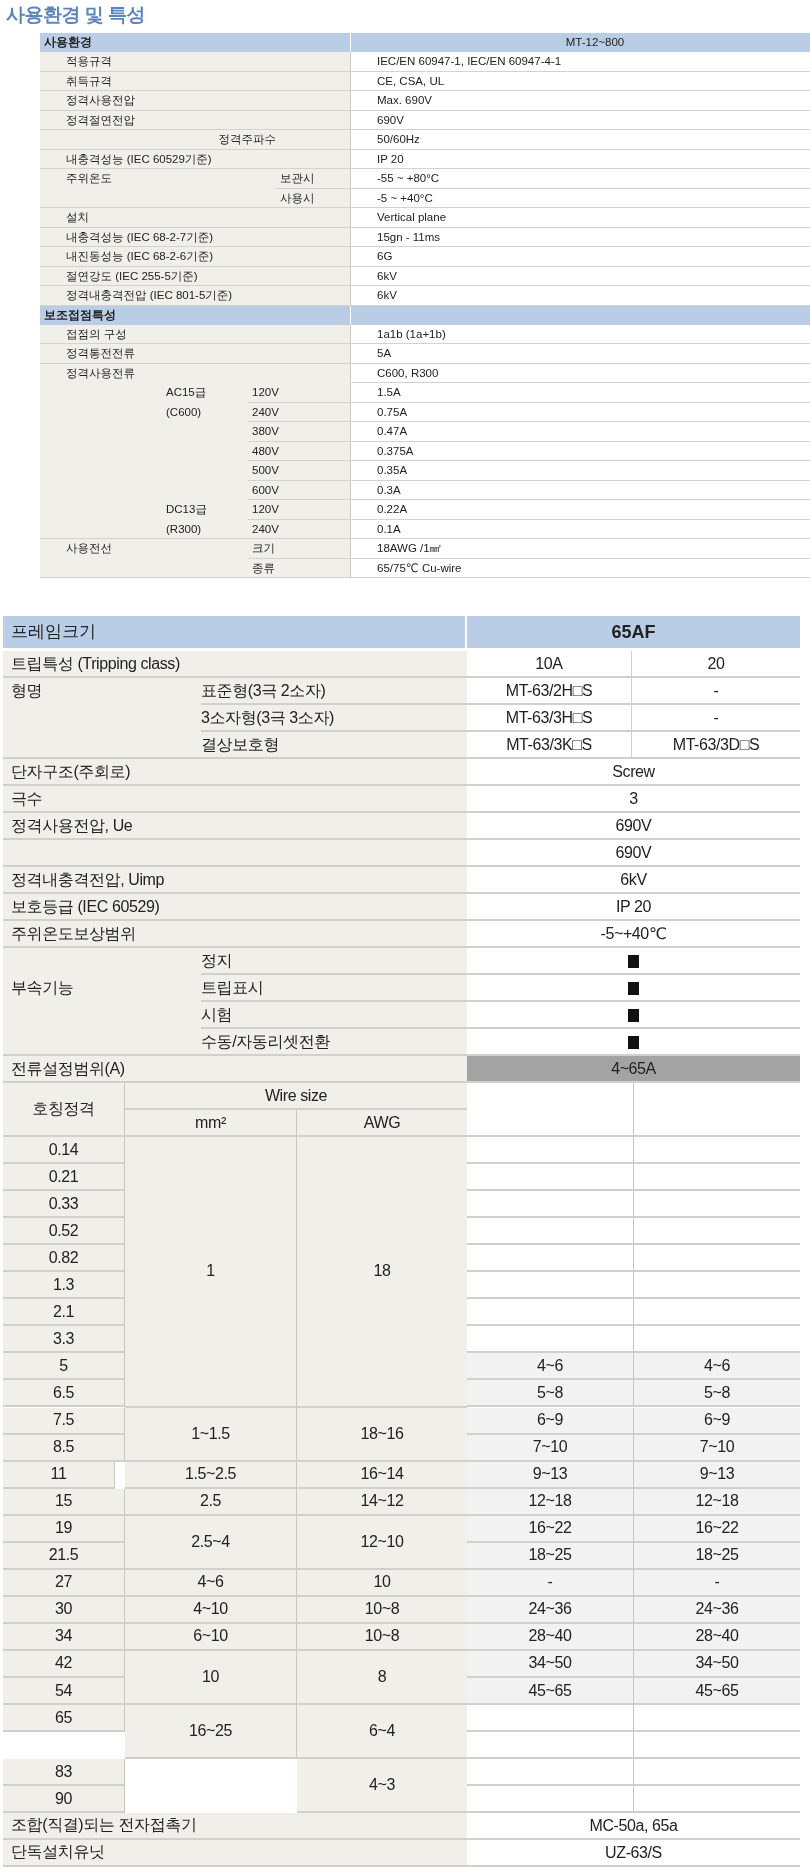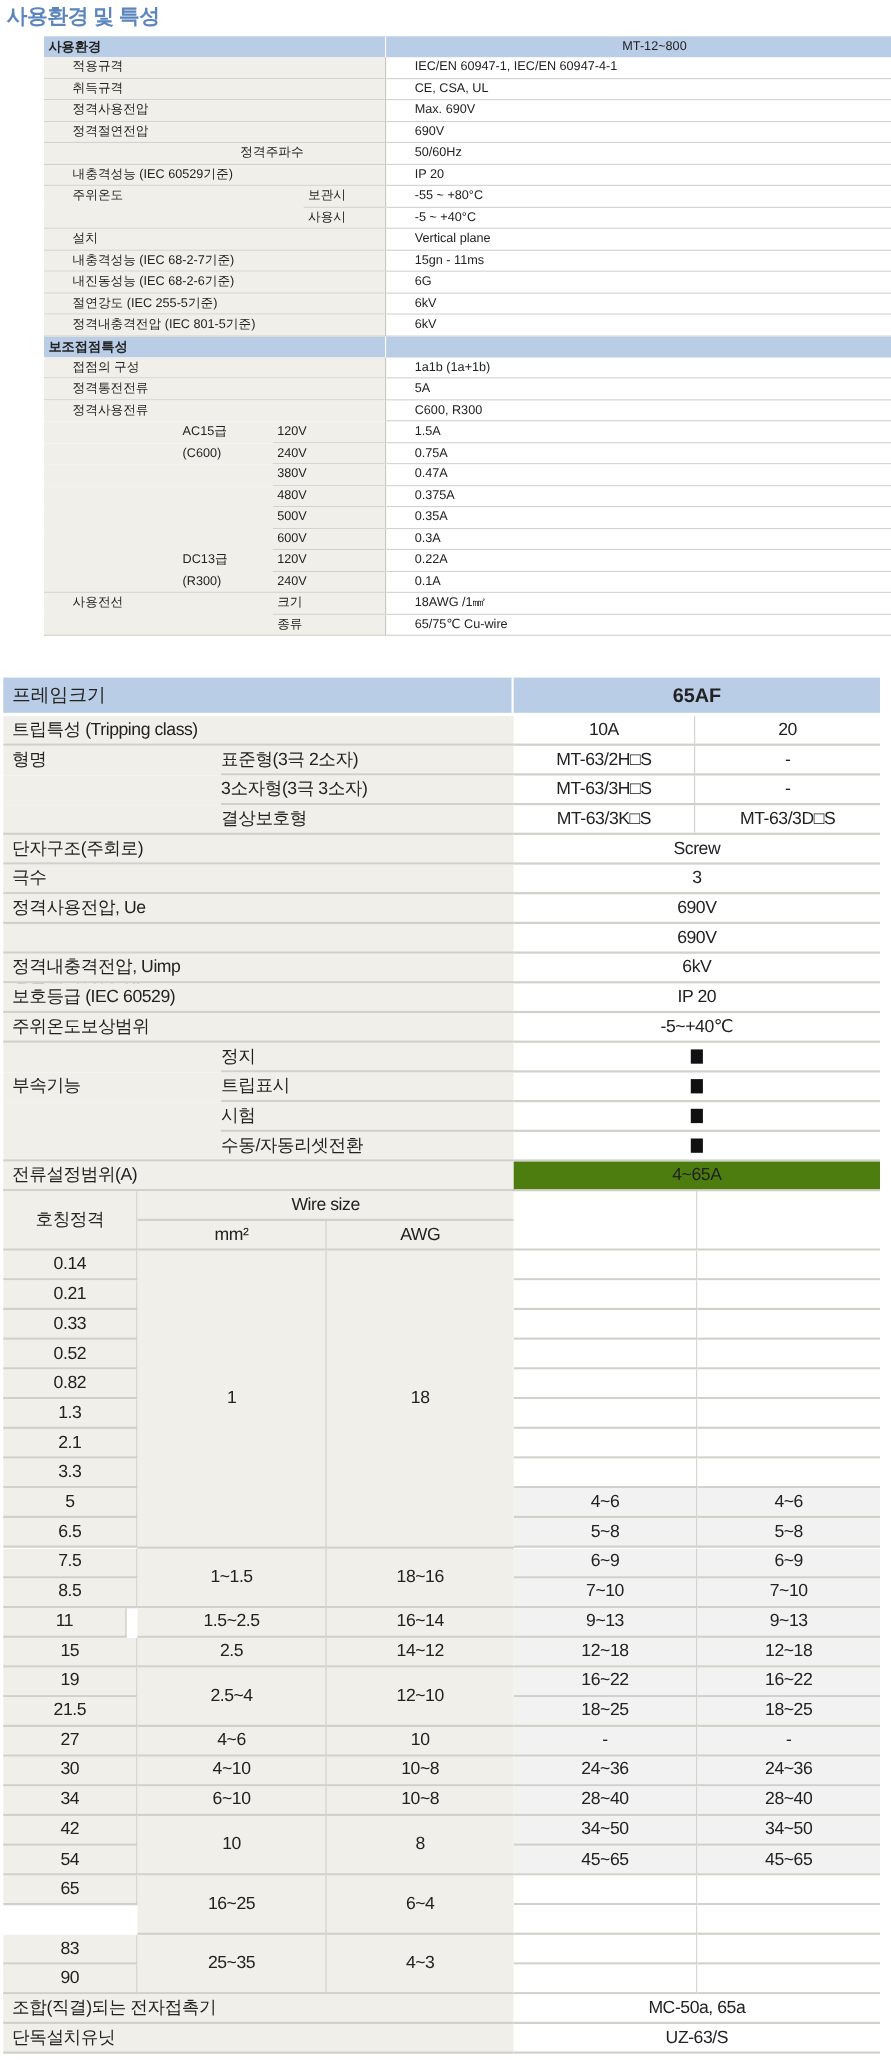--- a/index.html
+++ b/index.html
@@ -26,21 +26,21 @@
   .t2 .row{height:27px;display:flex;font-size:16px;line-height:26px;letter-spacing:-0.4px;}
   .t2 .row .l{width:464px;background:#f1efea;display:flex;border-bottom:2px solid #d2d0cb;box-sizing:border-box;}
   .t2 .row .l .a{width:190px;padding-left:8px;white-space:nowrap;}
   .t2 .row .l .b{flex:1;white-space:nowrap;}
   .t2 .row .r{flex:1;display:flex;border-bottom:2px solid #d2d0cb;box-sizing:border-box;}
   .t2 .row .r .c1{width:164px;text-align:center;border-right:1px solid #d2d0cb;}
   .t2 .row .r .c2{flex:1;text-align:center;}
   .t2 .row .r .full{flex:1;text-align:center;}
   .t2 .row.nob .l{border-bottom-color:transparent;}
   .t2 .row.nob .l .b.bd{border-bottom:2px solid #d2d0cb;margin-bottom:-2px;}
-  .t2 .row .r.blue{background:#4d7c0f;}
+  .t2 .row .r.blue{background:#a3a3a3;}
   .sq{display:inline-block;width:11px;height:13px;background:#111;vertical-align:middle;}
   
   .wt{position:absolute;left:3px;top:1102px;width:797px;}
   .wgrid{position:relative;}
   .cell{position:absolute;box-sizing:border-box;font-size:16px;text-align:center;letter-spacing:-0.4px;display:flex;align-items:center;justify-content:center;}
   .bg{background:#f1efea;}
   .gr{background:#f2f2f2;}
   .wh{background:#fff;}
   .bb{border-bottom:2px solid #d2d0cb;}
   .br{border-right:1px solid #c9c7c2;}
@@ -509,20 +509,19 @@
       <div class="cell bg bb br" style="left: 122px; top: 486.8px; width: 172px; height: 27.05px;">4~6</div>
       <div class="cell bg bb" style="left: 294px; top: 486.8px; width: 170px; height: 27.05px;">10</div>
       <div class="cell bg bb br" style="left: 122px; top: 513.85px; width: 172px; height: 27.05px;">4~10</div>
       <div class="cell bg bb" style="left: 294px; top: 513.85px; width: 170px; height: 27.05px;">10~8</div>
       <div class="cell bg bb br" style="left: 122px; top: 540.9px; width: 172px; height: 27.05px;">6~10</div>
       <div class="cell bg bb" style="left: 294px; top: 540.9px; width: 170px; height: 27.05px;">10~8</div>
       <div class="cell bg bb br" style="left: 122px; top: 567.95px; width: 172px; height: 54.1px;">10</div>
       <div class="cell bg bb" style="left: 294px; top: 567.95px; width: 170px; height: 54.1px;">8</div>
       <div class="cell bg bb br" style="left: 122px; top: 622.05px; width: 172px; height: 54.1px;">16~25</div>
       <div class="cell bg bb" style="left: 294px; top: 622.05px; width: 170px; height: 54.1px;">6~4</div>
-      <div class="cell bg bb br" style="left: 122px; top: 676.15px; width: 172px; height: 54.1px;">25~35</div>
       <div class="cell bg bb" style="left: 294px; top: 676.15px; width: 170px; height: 54.1px;">4~3</div>
       <div class="cell bg bb" style="left: 0px; top: 730.25px; width: 464px; height: 27.05px; justify-content: flex-start; padding-left: 8px;">조합(직결)되는 전자접촉기</div>
       <div class="cell wh bb" style="left: 464px; top: 730.25px; width: 333px; height: 27.05px;">MC-50a, 65a</div>
       <div class="cell bg bb" style="left: 0px; top: 757.3px; width: 464px; height: 27.05px; justify-content: flex-start; padding-left: 8px;">단독설치유닛</div>
       <div class="cell wh bb" style="left: 464px; top: 757.3px; width: 333px; height: 27.05px;">UZ-63/S</div>
     </div>
 </div>
 
 </body></html>

